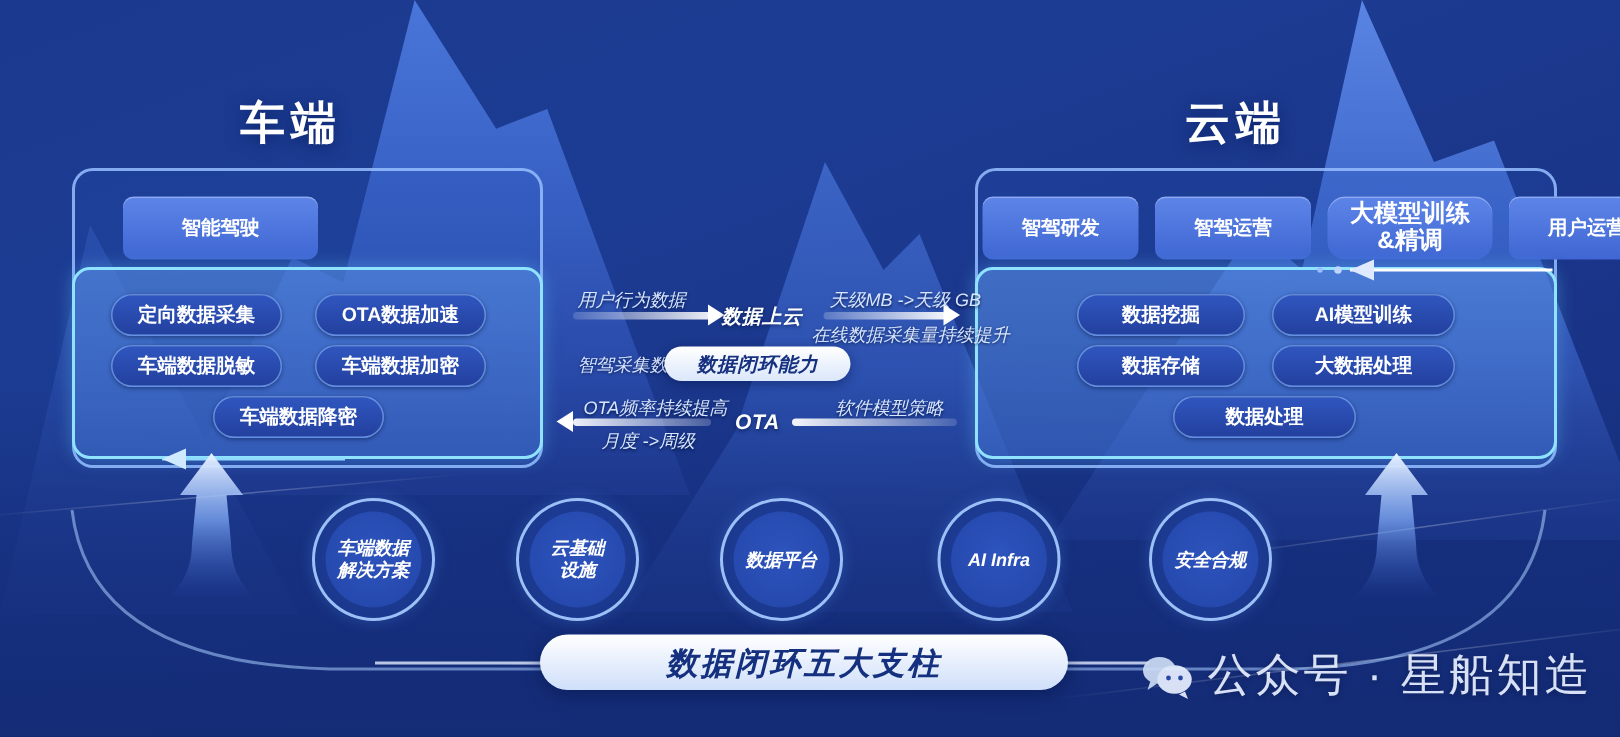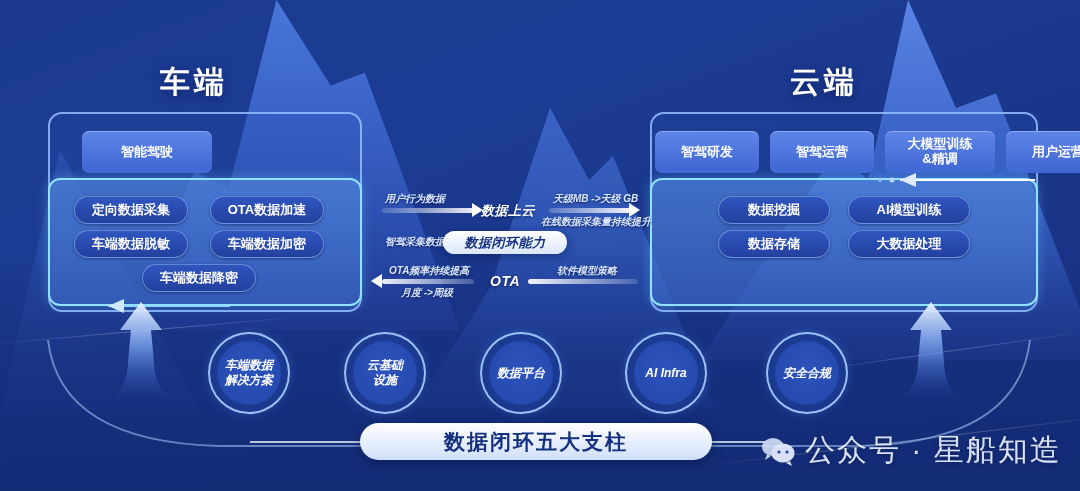--- a/index.html
+++ b/index.html
@@ -55,41 +55,41 @@
   .chip{
     border-radius:7px;color:#fff;font-size:13px;font-weight:bold;
     display:flex;align-items:center;justify-content:center;text-align:center;
     height:42px;padding:0 12px;line-height:1.15;
     background:linear-gradient(180deg,#5d85e8 0%,#3f66d2 100%);
     box-shadow:inset 0 1px 0 rgba(255,255,255,.30);
     white-space:pre-line;
   }
   #chips-vehicle .chip{width:106px;}
   #chips-cloud .chip{width:80px;}
-  #chips-cloud .chip.wide{width:86px;font-size:13px;}
+  #chips-cloud .chip.wide{width:86px;font-size:16px;border-radius:12px;}
 
   
   .band{position:absolute;border:2px solid #8fe3ff;border-radius:12px;
     background:linear-gradient(180deg,rgba(86,140,225,.62) 0%,rgba(64,112,205,.55) 100%);
     box-shadow:0 0 12px rgba(110,210,255,.35);}
   #band-vehicle{left:48px;top:178px;width:310px;height:124px;}
   #band-cloud{left:650px;top:178px;width:384px;height:124px;}
 
   .pill{
     position:absolute;border-radius:20px;color:#fff;font-size:13px;font-weight:bold;
     display:flex;align-items:center;justify-content:center;height:26px;
     background:linear-gradient(180deg,#2f56bf 0%,#23409e 100%);
     border:1px solid rgba(150,195,255,.55);
     box-shadow:0 1px 3px rgba(0,15,60,.45);white-space:nowrap;
   }
 
   
   .flow-label{position:absolute;color:#ffffff;font-weight:bold;font-style:italic;
     font-size:13px;letter-spacing:.5px;text-shadow:0 1px 3px rgba(0,20,70,.7);white-space:nowrap;text-align:center;}
-  .arrow-note{position:absolute;color:#d8e6ff;font-size:10px;font-weight:bold;font-style:italic;
+  .arrow-note{position:absolute;color:#d8e6ff;font-size:12px;font-weight:normal;font-style:italic;
     white-space:nowrap;text-shadow:0 1px 2px rgba(0,20,70,.8);}
   .arrow-bar{position:absolute;height:5px;border-radius:3px;}
   .arrow-head{position:absolute;width:0;height:0;}
 
   #center-badge{
     position:absolute;left:443px;top:231px;width:124px;height:23px;border-radius:12px;
     background:linear-gradient(180deg,#ffffff 0%,#dbe7fb 100%);
     display:flex;align-items:center;justify-content:center;
     color:#16317f;font-size:13px;font-weight:bold;font-style:italic;letter-spacing:.5px;
     box-shadow:0 2px 8px rgba(0,20,70,.45);
@@ -109,21 +109,21 @@
     box-shadow:inset 0 0 0 7px rgba(20,45,120,.55),0 0 10px rgba(90,150,255,.25);
   }
   .pillar span{color:#fff;font-size:12px;font-weight:bold;font-style:italic;
     text-align:center;line-height:1.25;white-space:pre-line;}
 
   
   #banner{
     position:absolute;left:360px;top:423px;width:352px;height:37px;border-radius:19px;
     background:linear-gradient(180deg,#ffffff 0%,#cfdffa 100%);
     display:flex;align-items:center;justify-content:center;
-    color:#14307e;font-size:21px;font-weight:bold;letter-spacing:2px;
+    color:#14307e;font-size:21px;font-weight:bold;font-style:italic;letter-spacing:2px;
     box-shadow:0 3px 12px rgba(0,15,60,.45);
   }
   .banner-tail{position:absolute;top:441px;height:2px;background:rgba(225,236,255,.8);}
   #tail-l{left:250px;width:115px;}
   #tail-r{left:706px;width:60px;}
 
   
   #watermark{position:absolute;left:760px;top:430px;display:flex;align-items:center;gap:9px;
     opacity:.92;}
   #watermark .wm-text{color:#e8f0ff;font-size:30px;letter-spacing:2px;
@@ -168,20 +168,21 @@
     <div class="pill" style="left:24px;top:50px;width:112px;">车端数据脱敏</div>
     <div class="pill" style="left:160px;top:50px;width:112px;">车端数据加密</div>
     <div class="pill" style="left:92px;top:84px;width:112px;">车端数据降密</div>
   </div>
 
   <div class="band" id="band-cloud">
     <div class="pill" style="left:66px;top:16px;width:110px;">数据挖掘</div>
     <div class="pill" style="left:196px;top:16px;width:120px;">AI模型训练</div>
     <div class="pill" style="left:66px;top:50px;width:110px;">数据存储</div>
     <div class="pill" style="left:196px;top:50px;width:120px;">大数据处理</div>
+    <div class="pill" style="left:130px;top:84px;width:120px;">数据处理</div>
   </div>
 
   <div class="arrow-note" style="left:385px;top:192px;">用户行为数据</div>
   <div class="arrow-bar" style="left:382px;top:208px;width:92px;
        background:linear-gradient(90deg,rgba(255,255,255,.15),rgba(255,255,255,.92));"></div>
   <div class="arrow-head" style="left:472px;top:203px;
        border-top:7px solid transparent;border-bottom:7px solid transparent;border-left:11px solid #ffffff;"></div>
   <div class="arrow-note" style="left:385px;top:215px;margin-top:20px;">智驾采集数据</div>
 
   <div class="flow-label" style="left:481px;top:202px;">数据上云</div>

